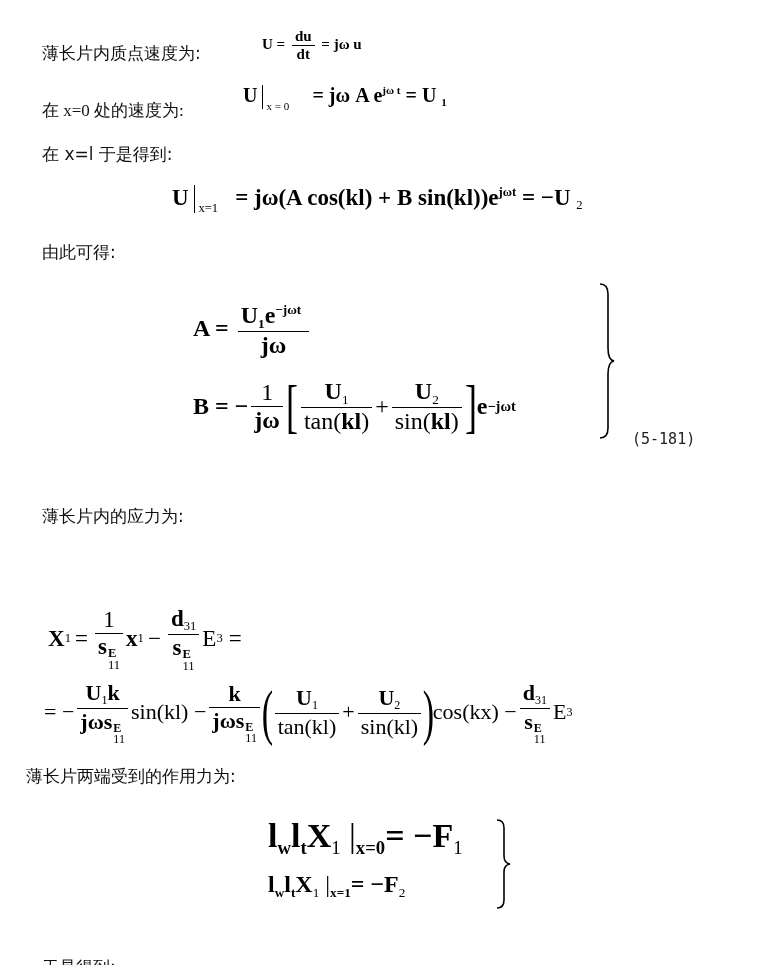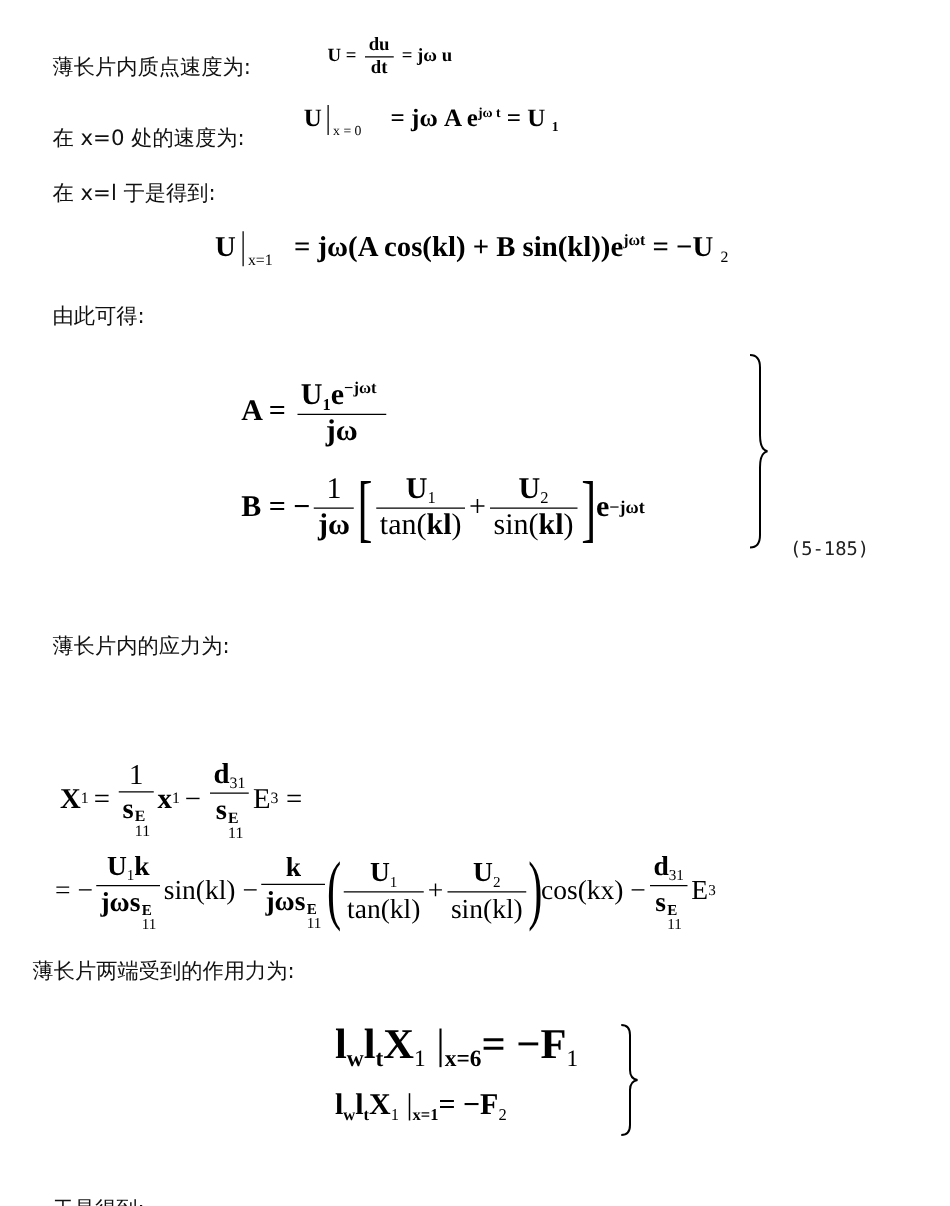--- a/index.html
+++ b/index.html
@@ -17,21 +17,21 @@
   .eval { display: inline-block; border-left: 1.4px solid #000; padding-left: 2px; height: 1.2em; vertical-align: -0.35em; position: relative; }
   .eval .ev { position: absolute; bottom: -0.25em; left: 3px; font-size: 0.55em; font-weight: normal; white-space: nowrap; }
   .brace-r { position: absolute; }
   .eqno { position: absolute; font-family: "DejaVu Sans Mono", monospace; font-size: 15px; color: #222; }
   .bigbr { display: inline-block; vertical-align: middle; font-weight: normal; }
 </style>
 </head>
 <body>
 
 <div class="cn" style="left:42px;top:42px;">薄长片内质点速度为:</div>
-<div class="cn" style="left:42px;top:99px;">在 x=0 处的速度为:</div>
+<div class="cn" style="left:42px;top:99px;font-family:Liberation Serif, serif;">在 x=0 处的速度为:</div>
 <div class="cn" style="left:42px;top:143px;">在 x=l 于是得到:</div>
 <div class="cn" style="left:42px;top:241px;">由此可得:</div>
 <div class="cn" style="left:42px;top:505px;">薄长片内的应力为:</div>
 <div class="cn" style="left:26px;top:765px;">薄长片两端受到的作用力为:</div>
 <div class="cn" style="left:42px;top:916px;margin-top:40px;">于是得到:</div>
 
 <div class="eq b" style="left:262px;top:12px;font-size:15px;">
   <span>U</span>
   <span>=</span>
   <span class="frac">
@@ -80,21 +80,21 @@
     <span class="den" style="font-weight:normal"><span>sin(</span><b>kl</b><span>)</span></span>
   </span>
   <span class="bigbr" style="font-size:60px;transform:scaleX(0.6);margin:0 -4px;">]</span>
   <span>e</span>
     <span class="sup" style="font-size:0.6em;vertical-align:0.6em;">−jωt</span>
 </div>
 
 <svg class="brace-r" style="left:596px;top:282px;" width="22" height="158">
   <path d="M4 2 Q12 2 12 12 L12 66 Q12 78 18 79 Q12 80 12 92 L12 146 Q12 156 4 156" fill="none" stroke="#000" stroke-width="1.6"></path>
 </svg>
-<div class="eqno" style="left:632px;top:430px;">(5-185)</div>
+<div class="eqno" style="left:632px;top:430px;">(5-181)</div>
 
 <div class="eq b" style="left:48px;top:590px;font-size:23px;display:flex;align-items:center;">
   <span>X</span>
     <span class="sub" style="font-weight:normal">1</span>
   <span style="font-weight:normal;margin:0 4px;">=</span>
   <span class="frac">
     <span class="num" style="font-weight:normal">1</span>
     <span class="den"><span>s</span><span class="stack">
           <span>E</span>
           <span style="font-weight:normal">11</span>
@@ -150,21 +150,21 @@
           <span>E</span>
           <span style="font-weight:normal">11</span>
         </span></span>
   </span>
   <span>E</span>
     <span class="sub">3</span>
 </div>
 
 <div class="eq b" style="left:268px;top:812px;font-size:34px;line-height:48px;">
   <span>l</span><span class="sub">w</span><span>l</span><span class="sub">t</span><span>X</span><span class="sub" style="font-weight:normal">1</span>
-  <span style="font-weight:normal">|</span><span class="sub">x=6</span><span>= −F</span><span class="sub" style="font-weight:normal">1</span>
+  <span style="font-weight:normal">|</span><span class="sub">x=0</span><span>= −F</span><span class="sub" style="font-weight:normal">1</span>
 </div>
 <div class="eq b" style="left:268px;top:860px;font-size:24px;line-height:48px;">
   <span>l</span><span class="sub">w</span><span>l</span><span class="sub">t</span><span>X</span><span class="sub" style="font-weight:normal">1</span>
   <span style="font-weight:normal">|</span><span class="sub">x=1</span><span>= −F</span><span class="sub" style="font-weight:normal">2</span>
 </div>
 <svg class="brace-r" style="left:494px;top:818px;" width="20" height="92">
   <path d="M3 2 Q10 2 10 10 L10 38 Q10 45 16 46 Q10 47 10 54 L10 82 Q10 90 3 90" fill="none" stroke="#000" stroke-width="1.6"></path>
 </svg>
 
 </body></html>

